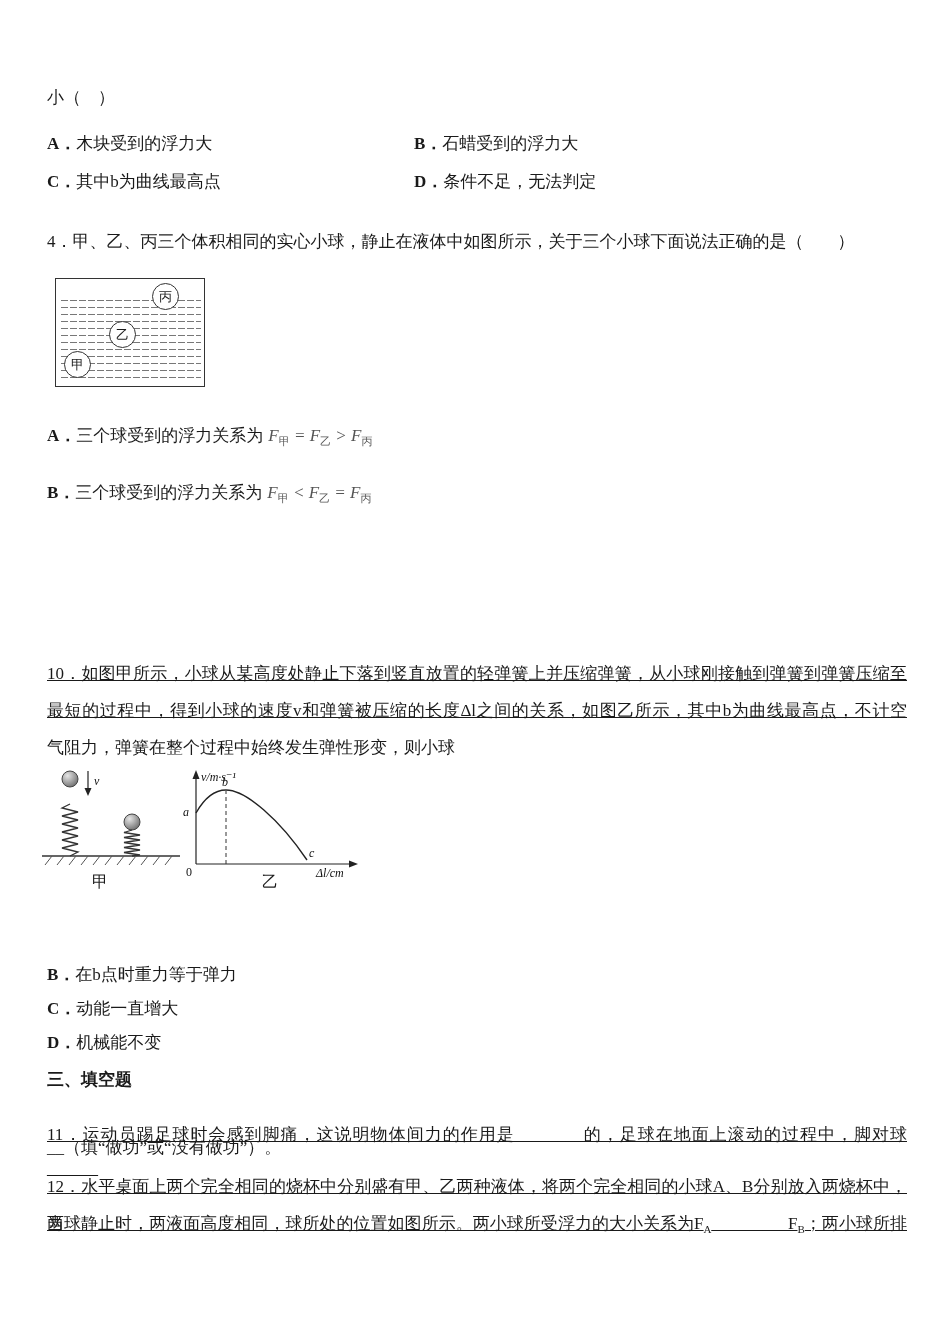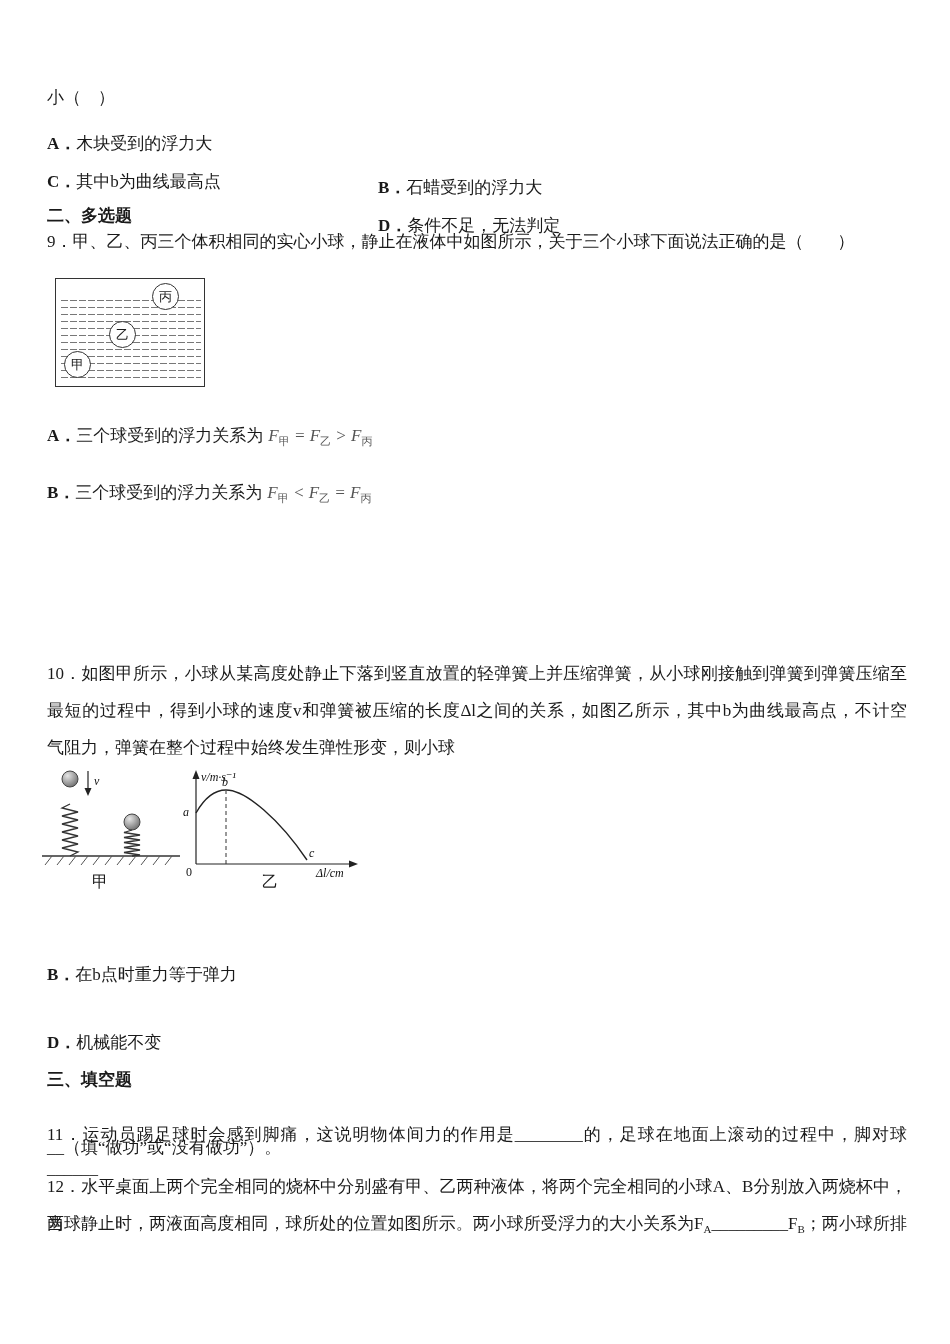--- a/index.html
+++ b/index.html
@@ -3,26 +3,26 @@
 <meta charset="utf-8">
 <style>
   * { margin:0; padding:0; box-sizing:border-box; }
   html,body { background:#fff; }
   .page {
     position:relative; width:950px; height:1344px; background:#ffffff;
     font-family:"Liberation Serif","DejaVu Serif",serif;
     color:#1a1a1a; font-size:17px; overflow:hidden;
   }
   .abs { position:absolute; left:47px; width:860px; line-height:24px; }
-  .jline { text-align:justify; text-align-last:justify; }
+  .jline { text-align:justify; text-align-last:justify;text-decoration:underline; }
   .optlab { font-weight:bold; }
   .sec { font-weight:bold; }
-  .optrow { display:flex; }
+  .optrow { display:flex;gap:36px; }
   .optcell { width:331px; }
-  .optcell:last-child { width:auto;margin-top:44px; }
+  .optcell:last-child { width:auto; }
   .formula { font-style:italic; color:#555; margin-left:5px; white-space:nowrap;margin-top:13px; }
   sub { font-size:11px; font-style:normal; }
   
   .q9fig { position:absolute; left:55px; top:278px; width:150px; height:109px; }
   .tank { position:absolute; inset:0; border:1.6px solid #333; background:#fff; }
   .water {
     position:absolute; left:3px; right:3px; top:15px; bottom:3px;
     background-image:
       repeating-linear-gradient(90deg, #fff 0 2px, transparent 2px 9px),
       repeating-linear-gradient(180deg, transparent 0 6px, #777 6px 7px);
@@ -51,23 +51,22 @@
 
   <div class="abs optrow" style="top:132px">
     <div class="optcell"><span class="optlab">A．</span><span>木块受到的浮力大</span></div>
     <div class="optcell"><span class="optlab">B．</span><span>石蜡受到的浮力大</span></div>
   </div>
   <div class="abs optrow" style="top:170px">
     <div class="optcell"><span class="optlab">C．</span><span>其中b为曲线最高点</span></div>
     <div class="optcell"><span class="optlab">D．</span><span>条件不足，无法判定</span></div>
   </div>
 
-  <div class="abs sec" style="top:204px">二、多选题</div>
 
-  <div class="abs" style="top:230px">9．甲、乙、丙三个体积相同的实心小球，静止在液体中如图所示，关于三个小球下面说法正确的是（　　）</div>
+  <div class="abs" style="top:230px">4．甲、乙、丙三个体积相同的实心小球，静止在液体中如图所示，关于三个小球下面说法正确的是（　　）</div>
 
   <div class="q9fig">
     <div class="tank">
       <div class="water"></div>
       <div class="ball ball-bing">
           <span>丙</span>
         </div>
       <div class="ball ball-yi">
           <span>乙</span>
         </div>
@@ -115,20 +114,21 @@
       <text class="svgt it" x="5" y="48">a</text>
       <text class="svgt it" x="44" y="18">b</text>
       <text class="svgt it" x="131" y="89">c</text>
       <text class="svgt" x="8" y="108">0</text>
       <text class="svgt it" x="138" y="109">Δl/cm</text>
     </svg>
     <div class="fig-label" style="left:222px; top:104px">乙</div>
   </div>
 
   <div class="abs" style="top:963px"><span class="optlab">B．</span><span>在b点时重力等于弹力</span></div>
+  <div class="abs" style="top:997px"><span class="optlab">C．</span><span>动能一直增大</span></div>
   <div class="abs" style="top:1031px"><span class="optlab">D．</span><span>机械能不变</span></div>
 
   <div class="abs sec" style="top:1068px">三、填空题</div>
 
   <div class="abs jline" style="top:1118px; line-height:34px">11．运动员踢足球时会感到脚痛，这说明物体间力的作用是________的，足球在地面上滚动的过程中，脚对球______</div>
   <div class="abs" style="top:1130px; line-height:36px">__（填“做功”或“没有做功”）。</div>
 
   <div class="abs jline" style="top:1168px; line-height:37px">12．水平桌面上两个完全相同的烧杯中分别盛有甲、乙两种液体，将两个完全相同的小球A、B分别放入两烧杯中，当</div>
   <div class="abs jline" style="top:1205px; line-height:37px">两球静止时，两液面高度相同，球所处的位置如图所示。两小球所受浮力的大小关系为F<sub>A</sub>_________F<sub>B</sub>；两小球所排</div>
 

